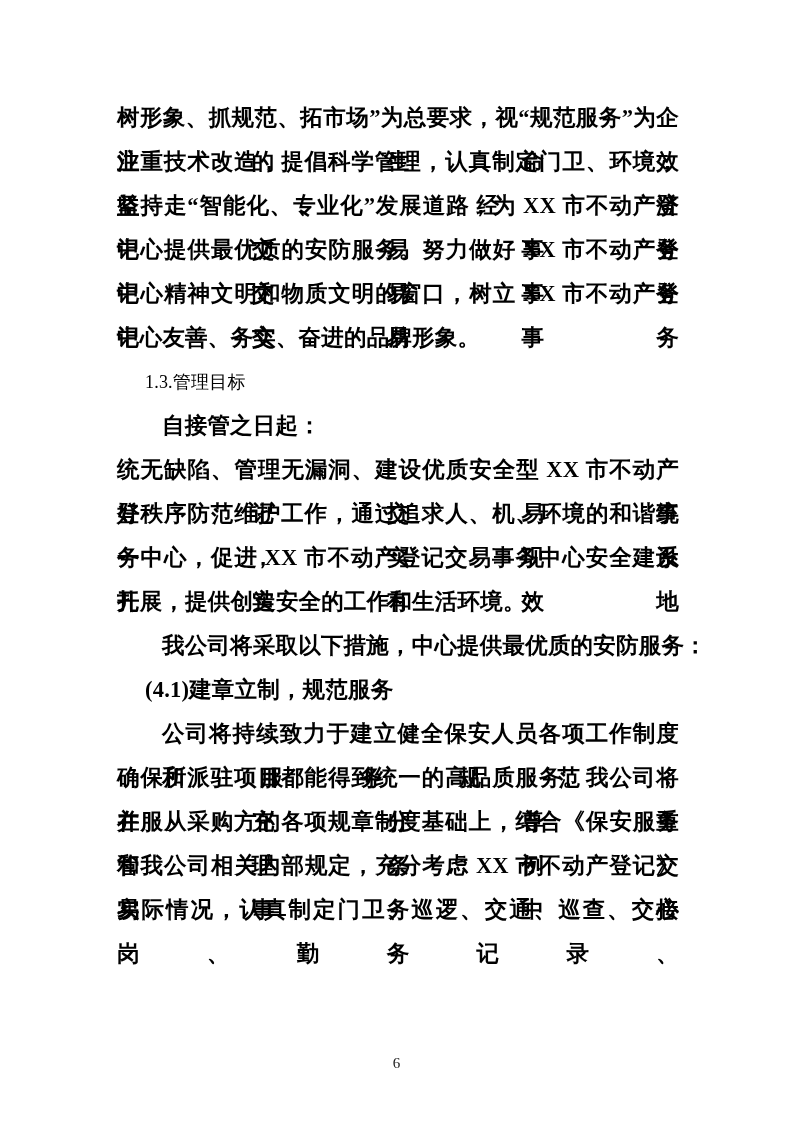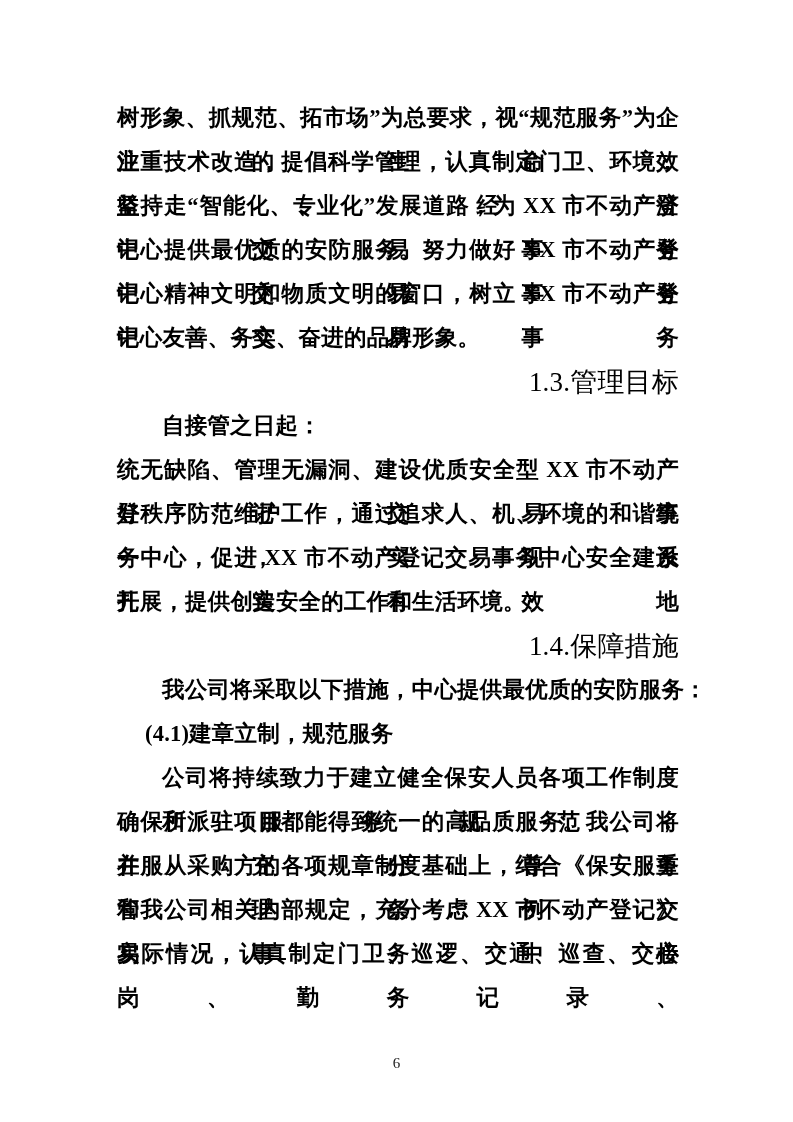--- a/index.html
+++ b/index.html
@@ -45,26 +45,25 @@
   }
   .line.last {
     text-align: left;
     text-align-last: left;
     white-space: pre;
   }
   
   .heading {
     height: 44px;
     line-height: 44px;
-    font-size: 27px;
+    font-size: 18px;
     font-weight: 400;
     padding-left: 28px;
     white-space: pre;
     letter-spacing: 0.2px;
-    text-align: right;
   }
   
   .indent2 {
     padding-left: 45px;
   }
   .indent-sub {
     padding-left: 28px;
   }
   .pagenum {
     position: absolute;
@@ -97,21 +96,20 @@
 
     <div class="line indent2">自接管之日起：</div>
 
     <div>
       <div class="line just">统无缺陷、管理无漏洞、建设优质安全型 XX 市不动产登记交易事</div>
       <div class="line just">好秩序防范维护工作，通过追求人、机、环境的和谐统一，实现系</div>
       <div class="line just">务中心，促进 XX 市不动产登记交易事务中心安全建设扎实有效地</div>
       <div class="line last">开展，提供创造安全的工作和生活环境。</div>
     </div>
 
-    <div class="heading">1.4.保障措施</div>
 
     <div class="line indent2">我公司将采取以下措施，中心提供最优质的安防服务：</div>
 
     <div class="line indent-sub">(4.1)建章立制，规范服务</div>
 
     <div>
       <div class="line just indent2">公司将持续致力于建立健全保安人员各项工作制度和服务规范，</div>
       <div class="line just">确保所派驻项目都能得到统一的高品质服务。我公司将在充分尊重</div>
       <div class="line just">并服从采购方的各项规章制度基础上，结合《保安服务管理条例》</div>
       <div class="line just">和我公司相关内部规定，充分考虑 XX 市不动产登记交易事务中心</div>

